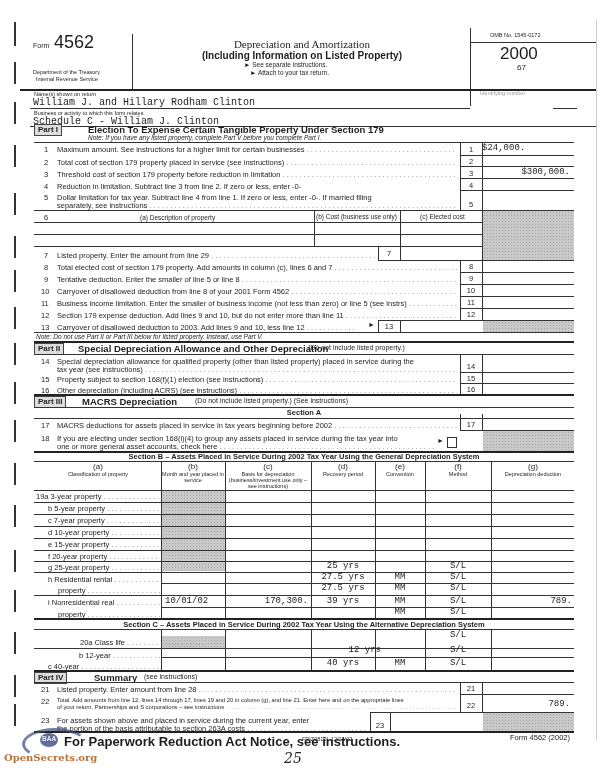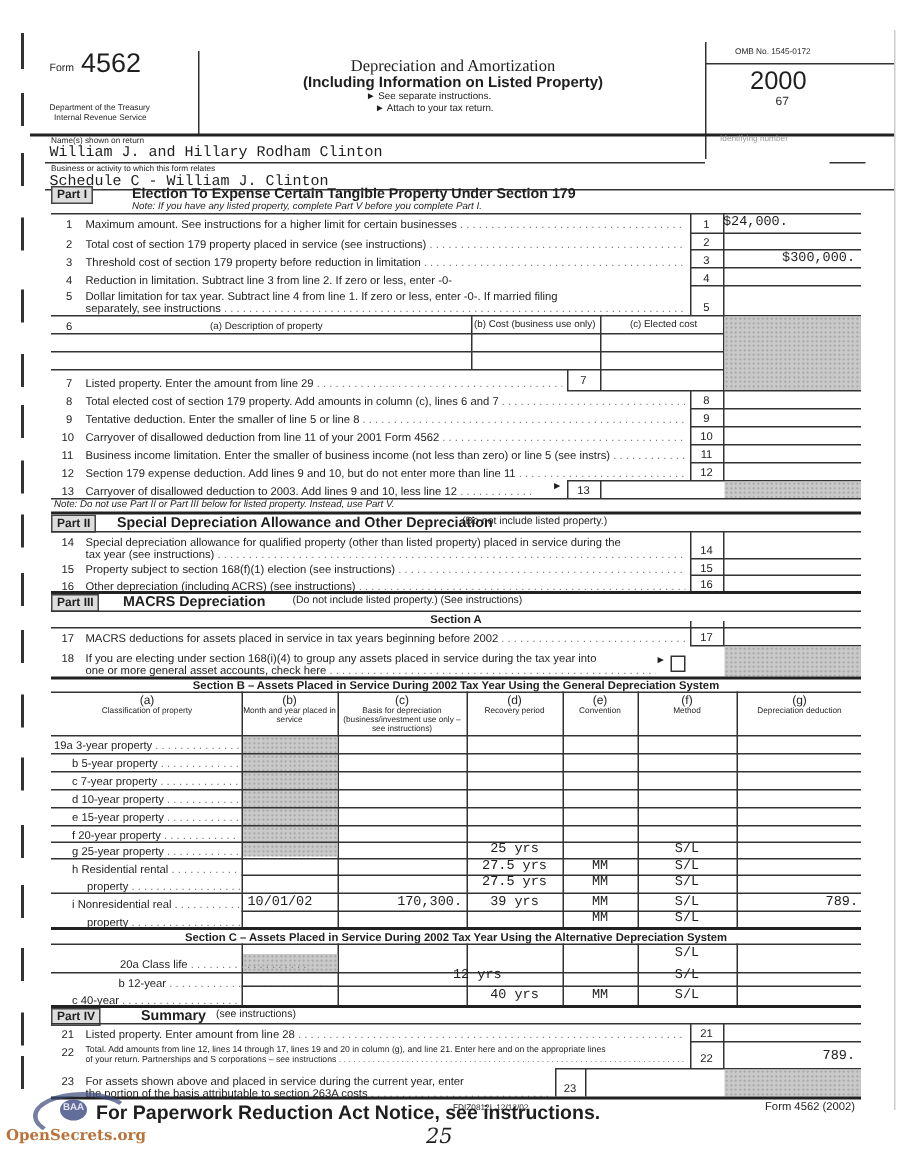--- a/index.html
+++ b/index.html
@@ -145,21 +145,21 @@
   <div class="abs val" style="left:482px;top:261px;width:88px;text-align:right;"></div>
   <div class="hl" style="left:460px;top:272px;width:114px;"></div>
 
   <div class="abs ln" style="left:44px;top:275px;">9</div>
   <div class="abs ln dots" style="left:57px;top:275px;width:400px;overflow:hidden;">Tentative deduction. Enter the smaller of line 5 or line 8</div>
   <div class="abs lbox" style="left:460px;top:274px;width:22px;">9</div>
   <div class="abs val" style="left:482px;top:273px;width:88px;text-align:right;"></div>
   <div class="hl" style="left:460px;top:284px;width:114px;"></div>
 
   <div class="abs ln" style="left:41px;top:287px;">10</div>
-  <div class="abs ln dots" style="left:57px;top:287px;width:400px;overflow:hidden;">Carryover of disallowed deduction from line 11 of your 2001 Form 4562</div>
+  <div class="abs ln dots" style="left:57px;top:287px;width:400px;overflow:hidden;">Carryover of disallowed deduction from line 8 of your 2001 Form 4562</div>
   <div class="abs lbox" style="left:460px;top:286px;width:22px;">10</div>
   <div class="abs val" style="left:482px;top:285px;width:88px;text-align:right;"></div>
   <div class="hl" style="left:460px;top:296px;width:114px;"></div>
 
   <div class="abs ln" style="left:41px;top:299px;">11</div>
   <div class="abs ln dots" style="left:57px;top:299px;width:400px;overflow:hidden;">Business income limitation. Enter the smaller of business income (not less than zero) or line 5 (see instrs)</div>
   <div class="abs lbox" style="left:460px;top:298px;width:22px;">11</div>
   <div class="abs val" style="left:482px;top:297px;width:88px;text-align:right;"></div>
   <div class="hl" style="left:460px;top:308px;width:114px;"></div>
 
@@ -329,21 +329,21 @@
   <div class="vl" style="left:491px;top:629px;height:42px;"></div>
   <div class="shade" style="left:162px;top:636px;width:63px;height:12px;"></div>
 
   <div>
     <div class="rowlbl dots" style="left:36px;top:638px;width:124px;margin-left:44px;">20a Class life</div>
     <div class="abs val" style="left:426px;top:630px;width:64px;text-align:center;">S/L</div>
   </div>
   <div class="hl" style="left:34px;top:648px;width:540px;"></div>
   <div>
     <div class="rowlbl dots" style="left:48px;top:651px;width:136px;margin-left:31px;">b 12-year</div>
-    <div class="abs val" style="left:302px;top:645px;width:62px;text-align:left;">12 yrs</div>
+    <div class="abs val" style="left:319px;top:645px;width:62px;text-align:right;">12 yrs</div>
     <div class="abs val" style="left:426px;top:645px;width:64px;text-align:center;">S/L</div>
   </div>
   <div class="hl" style="left:161px;top:657px;width:413px;"></div>
   <div>
     <div class="rowlbl dots" style="left:48px;top:662px;width:112px;">c 40-year</div>
     <div class="abs val" style="left:312px;top:658px;width:62px;text-align:center;">40 yrs</div>
     <div class="abs val" style="left:376px;top:658px;width:48px;text-align:center;">MM</div>
     <div class="abs val" style="left:426px;top:658px;width:64px;text-align:center;">S/L</div>
   </div>
   <div class="hl2" style="left:34px;top:670px;width:540px;"></div>

